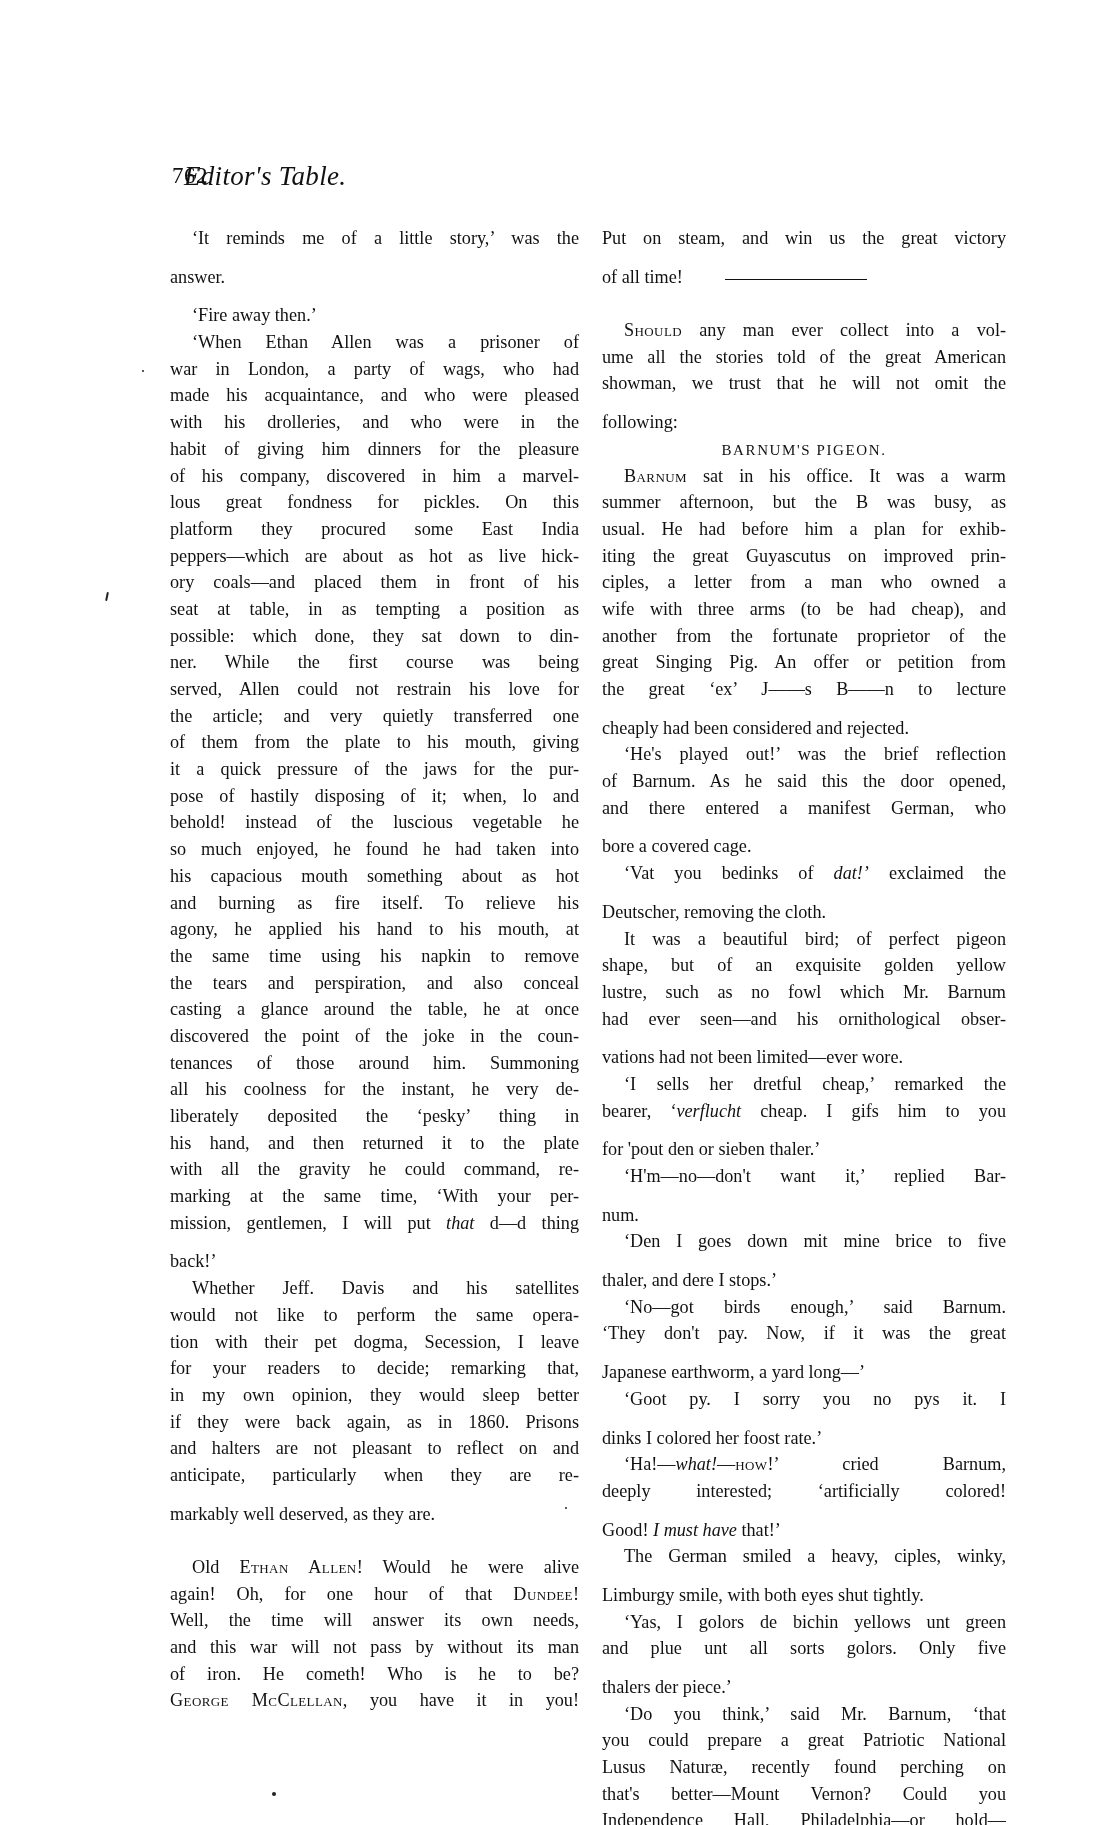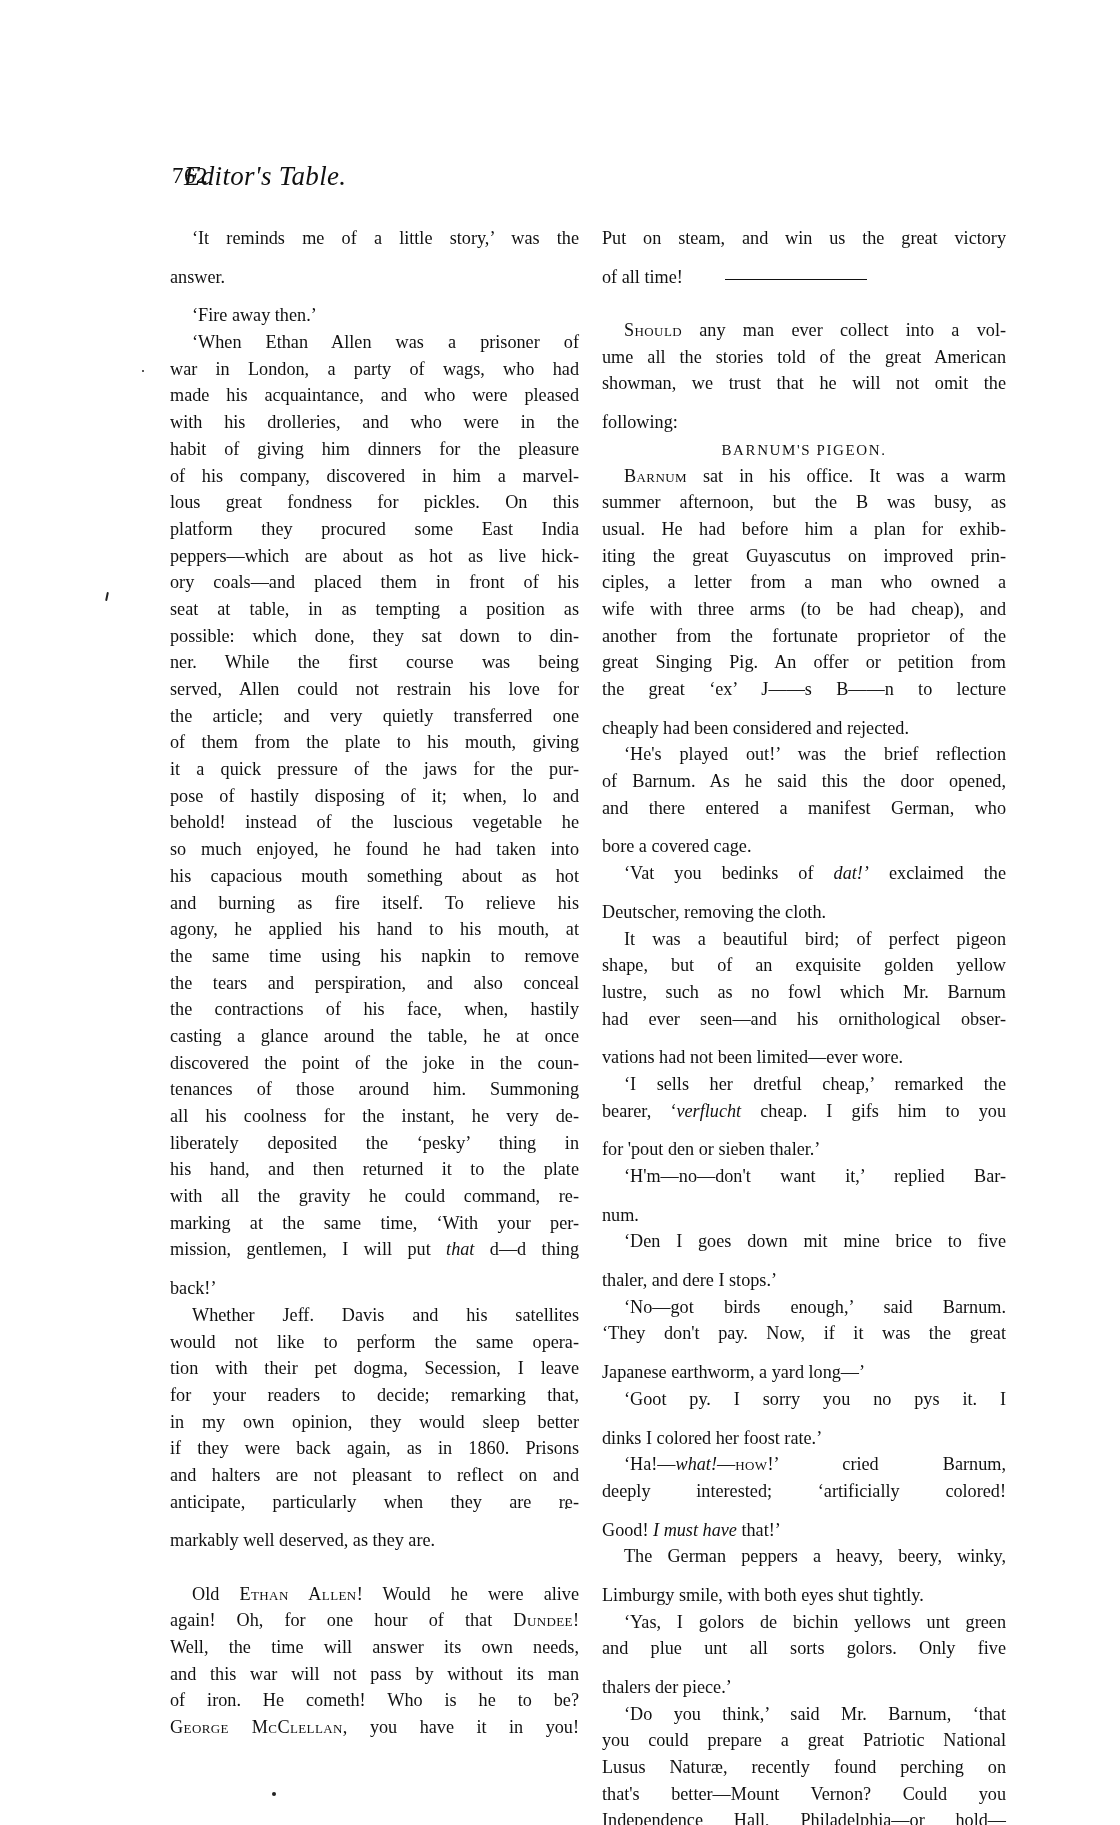--- a/index.html
+++ b/index.html
@@ -56,21 +56,20 @@
       <span class="line "><span>of them from the plate to his mouth, giving</span></span>
       <span class="line "><span>it a quick pressure of the jaws for the pur-</span></span>
       <span class="line "><span>pose of hastily disposing of it; when, lo and</span></span>
       <span class="line "><span>behold! instead of the luscious vegetable he</span></span>
       <span class="line "><span>so much enjoyed, he found he had taken into</span></span>
       <span class="line "><span>his capacious mouth something about as hot</span></span>
       <span class="line "><span>and burning as fire itself.  To relieve his</span></span>
       <span class="line "><span>agony, he applied his hand to his mouth, at</span></span>
       <span class="line "><span>the same time using his napkin to remove</span></span>
       <span class="line "><span>the tears and perspiration, and also conceal</span></span>
-      <span class="line "><span>the contractions of his face, when, hastily</span></span>
       <span class="line "><span>casting a glance around the table, he at once</span></span>
       <span class="line "><span>discovered the point of the joke in the coun-</span></span>
       <span class="line "><span>tenances of those around him.  Summoning</span></span>
       <span class="line "><span>all his coolness for the instant, he very de-</span></span>
       <span class="line "><span>liberately deposited the ‘pesky’ thing in</span></span>
       <span class="line "><span>his hand, and then returned it to the plate</span></span>
       <span class="line "><span>with all the gravity he could command, re-</span></span>
       <span class="line "><span>marking at the same time, ‘With your per-</span></span>
       <span class="line "><span>mission, gentlemen, I will put </span><span class="it">that</span><span> d—d thing</span></span>
       <span class="line last"><span>back!’</span></span>
@@ -132,21 +131,21 @@
       <span class="line indent"><span>‘Den I goes down mit mine brice to five</span></span>
       <span class="line last"><span>thaler, and dere I stops.’</span></span>
       <span class="line indent"><span>‘No—got birds enough,’ said Barnum.</span></span>
       <span class="line "><span>‘They don't pay.  Now, if it was the great</span></span>
       <span class="line last"><span>Japanese earthworm, a yard long—’</span></span>
       <span class="line indent"><span>‘Goot py.  I sorry you no pys it.  I</span></span>
       <span class="line last"><span>dinks I colored her foost rate.’</span></span>
       <span class="line indent"><span>‘Ha!—</span><span class="it">what!</span><span>—</span><span class="sc">how</span><span>!’ cried Barnum,</span></span>
       <span class="line "><span>deeply interested; ‘artificially colored!</span></span>
       <span class="line last"><span>Good! </span><span class="it">I must have</span><span> that!’</span></span>
-      <span class="line indent"><span>The German peppers a heavy, beery, winky,</span></span>
+      <span class="line indent"><span>The German smiled a heavy, ciples, winky,</span></span>
       <span class="line last"><span>Limburgy smile, with both eyes shut tightly.</span></span>
       <span class="line indent"><span>‘Yas, I golors de bichin yellows unt green</span></span>
       <span class="line "><span>and plue unt all sorts golors.  Only five</span></span>
       <span class="line last"><span>thalers der piece.’</span></span>
       <span class="line indent"><span>‘Do you think,’ said Mr. Barnum, ‘that</span></span>
       <span class="line "><span>you could prepare a great Patriotic National</span></span>
       <span class="line "><span>Lusus Naturæ, recently found perching on</span></span>
       <span class="line "><span>that's better—Mount Vernon?  Could you</span></span>
       <span class="line "><span>Independence Hall, Philadelphia—or hold—</span></span>
       <span class="line "><span>color an eagle, with red stars on his breast,</span></span>

